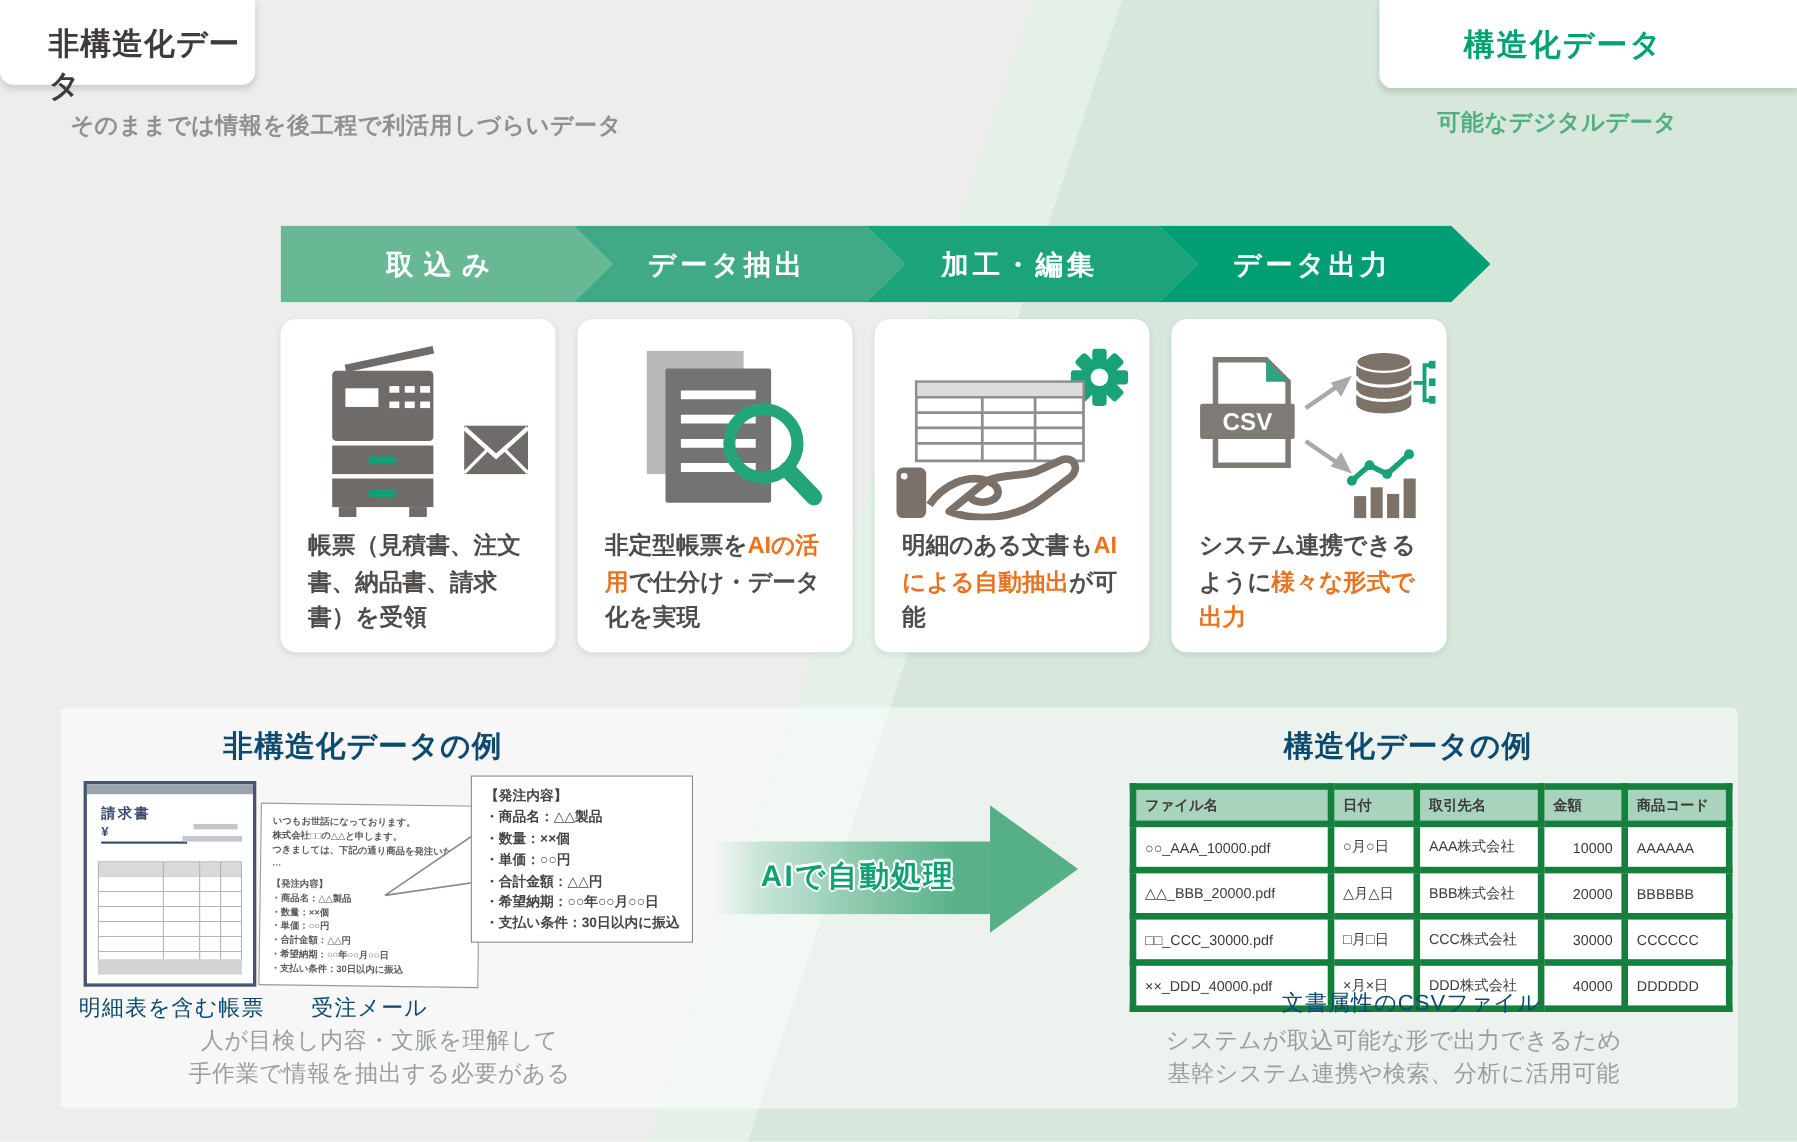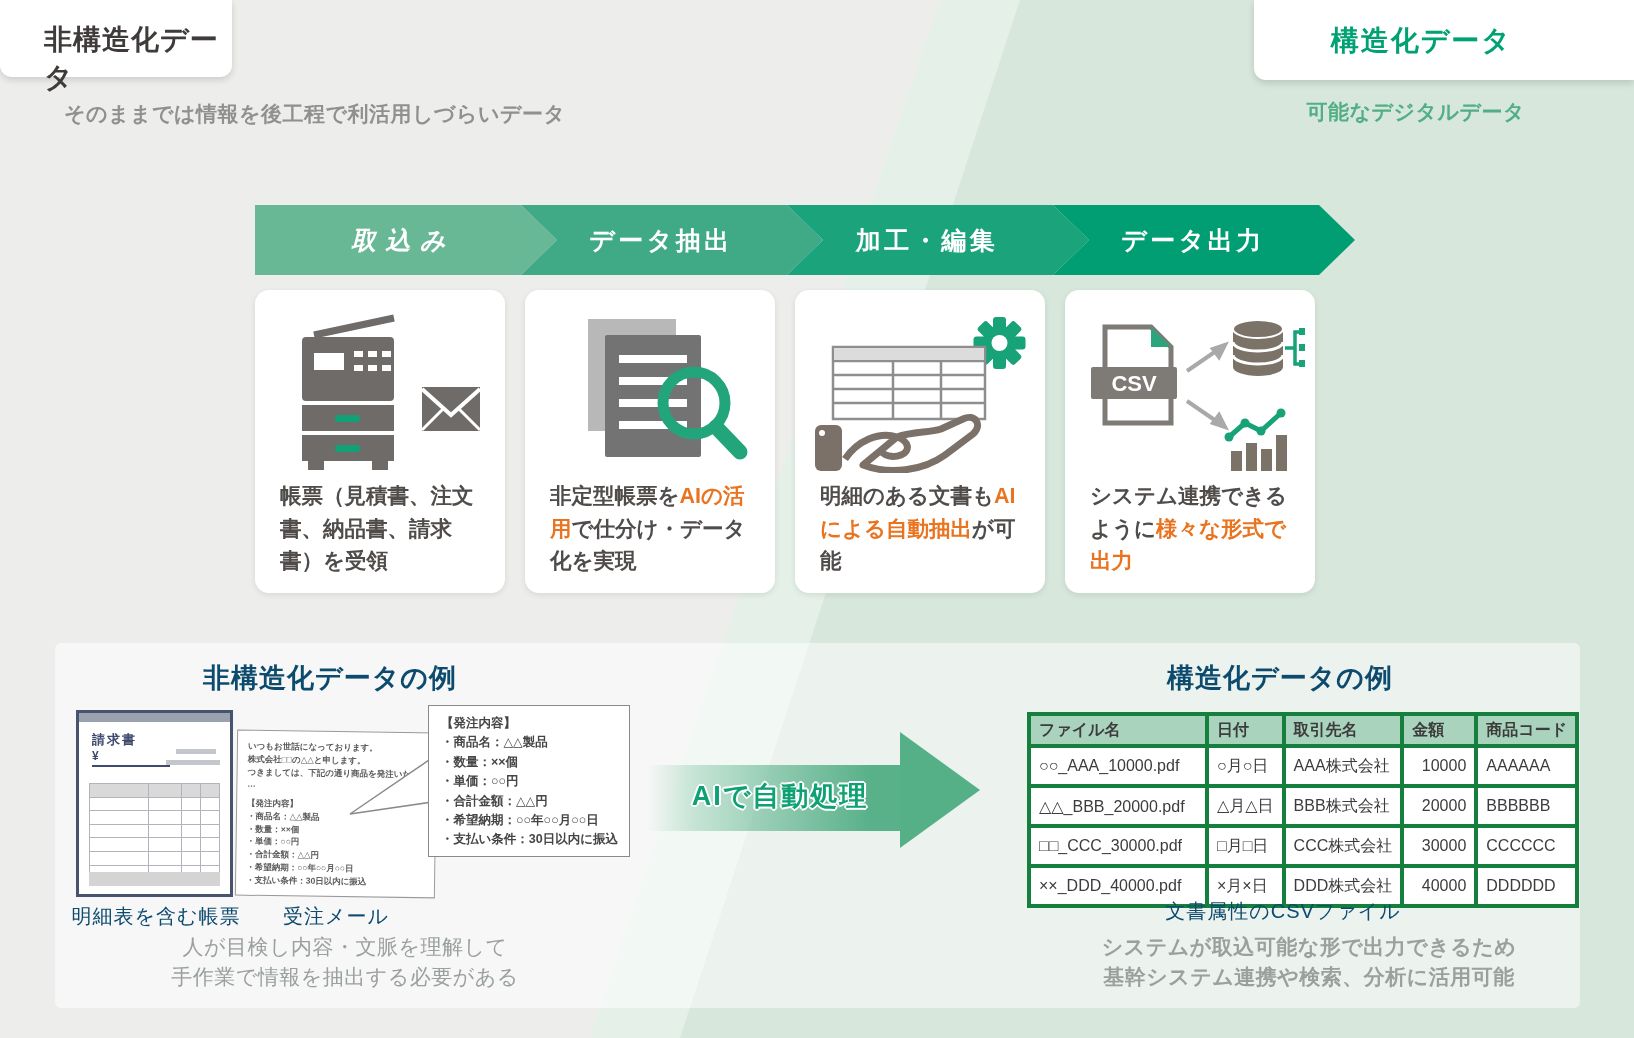--- a/index.html
+++ b/index.html
@@ -19,21 +19,21 @@
   .box-right{right:0;top:0;width:380px;height:80px;border-radius:0 0 0 12px;}
   .box-right span{position:absolute;right:122px;top:22px;font-size:28px;font-weight:bold;color:#00a173;letter-spacing:2px;}
   .sub-left{left:64px;top:100px;font-size:21px;font-weight:bold;color:#909090;letter-spacing:.5px;}
   .sub-right{right:109px;top:97px;text-align:right;font-size:21px;font-weight:bold;color:#52ae85;line-height:1.45;letter-spacing:.5px;}
 
   
   .chev{position:absolute;top:205px;height:70px;width:302px;display:flex;align-items:center;justify-content:center;}
   .chev .lbl{color:#fff;font-size:25px;font-weight:bold;letter-spacing:.14em;padding-right:22px;}
   .chev.first .lbl{letter-spacing:.38em;padding-right:6px;}
   .chev.notch{clip-path:polygon(0 0,calc(100% - 36px) 0,100% 50%,calc(100% - 36px) 100%,0 100%,36px 50%);filter:drop-shadow(-6px 0 0 #ffffff);}
-  .chev.first{clip-path:polygon(0 0,calc(100% - 36px) 0,100% 50%,calc(100% - 36px) 100%,0 100%);font-style:italic;}
+  .chev.first{clip-path:polygon(0 0,calc(100% - 36px) 0,100% 50%,calc(100% - 36px) 100%,0 100%);}
 
   
   .card{position:absolute;top:290px;width:250px;height:303px;background:#fff;border-radius:14px;box-shadow:0 2px 6px rgba(0,0,0,.09);}
   .card .icon-area{position:absolute;left:0;top:14px;width:250px;height:175px;display:flex;align-items:center;justify-content:center;}
   .card .cap{position:absolute;left:25px;right:22px;top:190px;font-size:21.5px;font-weight:bold;color:#4f4c4a;line-height:1.52;}
   .em{color:#e9731f;}
 
   
   .panel{left:55px;top:643px;width:1525px;height:365px;background:rgba(255,255,255,.52);border-radius:6px;}
   .ex-head{font-size:27px;font-weight:600;color:#0c4a6e;letter-spacing:1px;}
@@ -62,32 +62,32 @@
   
   .pointer-svg{left:340px;top:700px;width:100px;height:130px;}
   .callout{left:428px;top:705px;width:202px;height:152px;background:#fff;border:1.5px solid #8a8a8a;box-sizing:border-box;padding:8px 8px 0 12px;}
   .callout .cline{font-size:12.5px;color:#454545;font-weight:600;line-height:1.55;white-space:nowrap;}
 
   .mini-cap{font-size:20px;font-weight:normal;color:#0c4a6e;letter-spacing:1px;}
   .cap-invoice{left:36px;top:903px;width:240px;text-align:center;}
   .cap-email{left:236px;top:903px;width:200px;text-align:center;}
   .gray-note{font-size:21px;color:#9aa09c;line-height:1.45;text-align:center;letter-spacing:.5px;}
   .note-left{left:95px;top:932px;width:500px;}
-  .note-right{left:1034px;top:932px;width:550px;font-weight:bold;}
+  .note-right{left:992px;top:932px;width:550px;}
   .cap-table{left:1033px;top:898px;width:500px;text-align:center;}
 
   
   .ai-body{left:648px;top:765px;width:252px;height:66px;background:linear-gradient(90deg,rgba(87,177,137,0) 0%,rgba(87,177,137,.28) 18%,#58b189 88%);}
   .ai-head{left:900px;top:732px;width:0;height:0;border-top:58px solid transparent;border-bottom:58px solid transparent;border-left:80px solid #55b087;}
   .ai-label{left:655px;top:778px;width:250px;text-align:center;font-size:27px;font-weight:800;color:#0fa173;letter-spacing:2px;
     text-shadow:-2px 0 0 #fff,2px 0 0 #fff,0 -2px 0 #fff,0 2px 0 #fff,-1px -1px 0 #fff,1px 1px 0 #fff,-1px 1px 0 #fff,1px -1px 0 #fff;}
 
   
   .dtable{position:absolute;left:1027px;top:712px;border-collapse:collapse;background:#fff;}
-  .dtable th,.dtable td{border:4px solid #15803d;font-size:16px;color:#3c3c3c;padding:0 8px;white-space:nowrap;}
+  .dtable th,.dtable td{border:6px solid #15803d;font-size:13px;color:#3c3c3c;padding:0 8px;white-space:nowrap;}
   .dtable th{background:#a9d3bd;height:28px;text-align:left;font-weight:bold;}
   .dtable td{height:36px;}
   .dtable th:nth-child(1){width:158px;}
   .dtable th:nth-child(2){width:56px;}
   .dtable th:nth-child(3){width:91px;}
   .dtable th:nth-child(4){width:54px;}
   .dtable th:nth-child(5){width:73px;}
   .dtable td:nth-child(4){text-align:right;}
 </style>
 </head>

